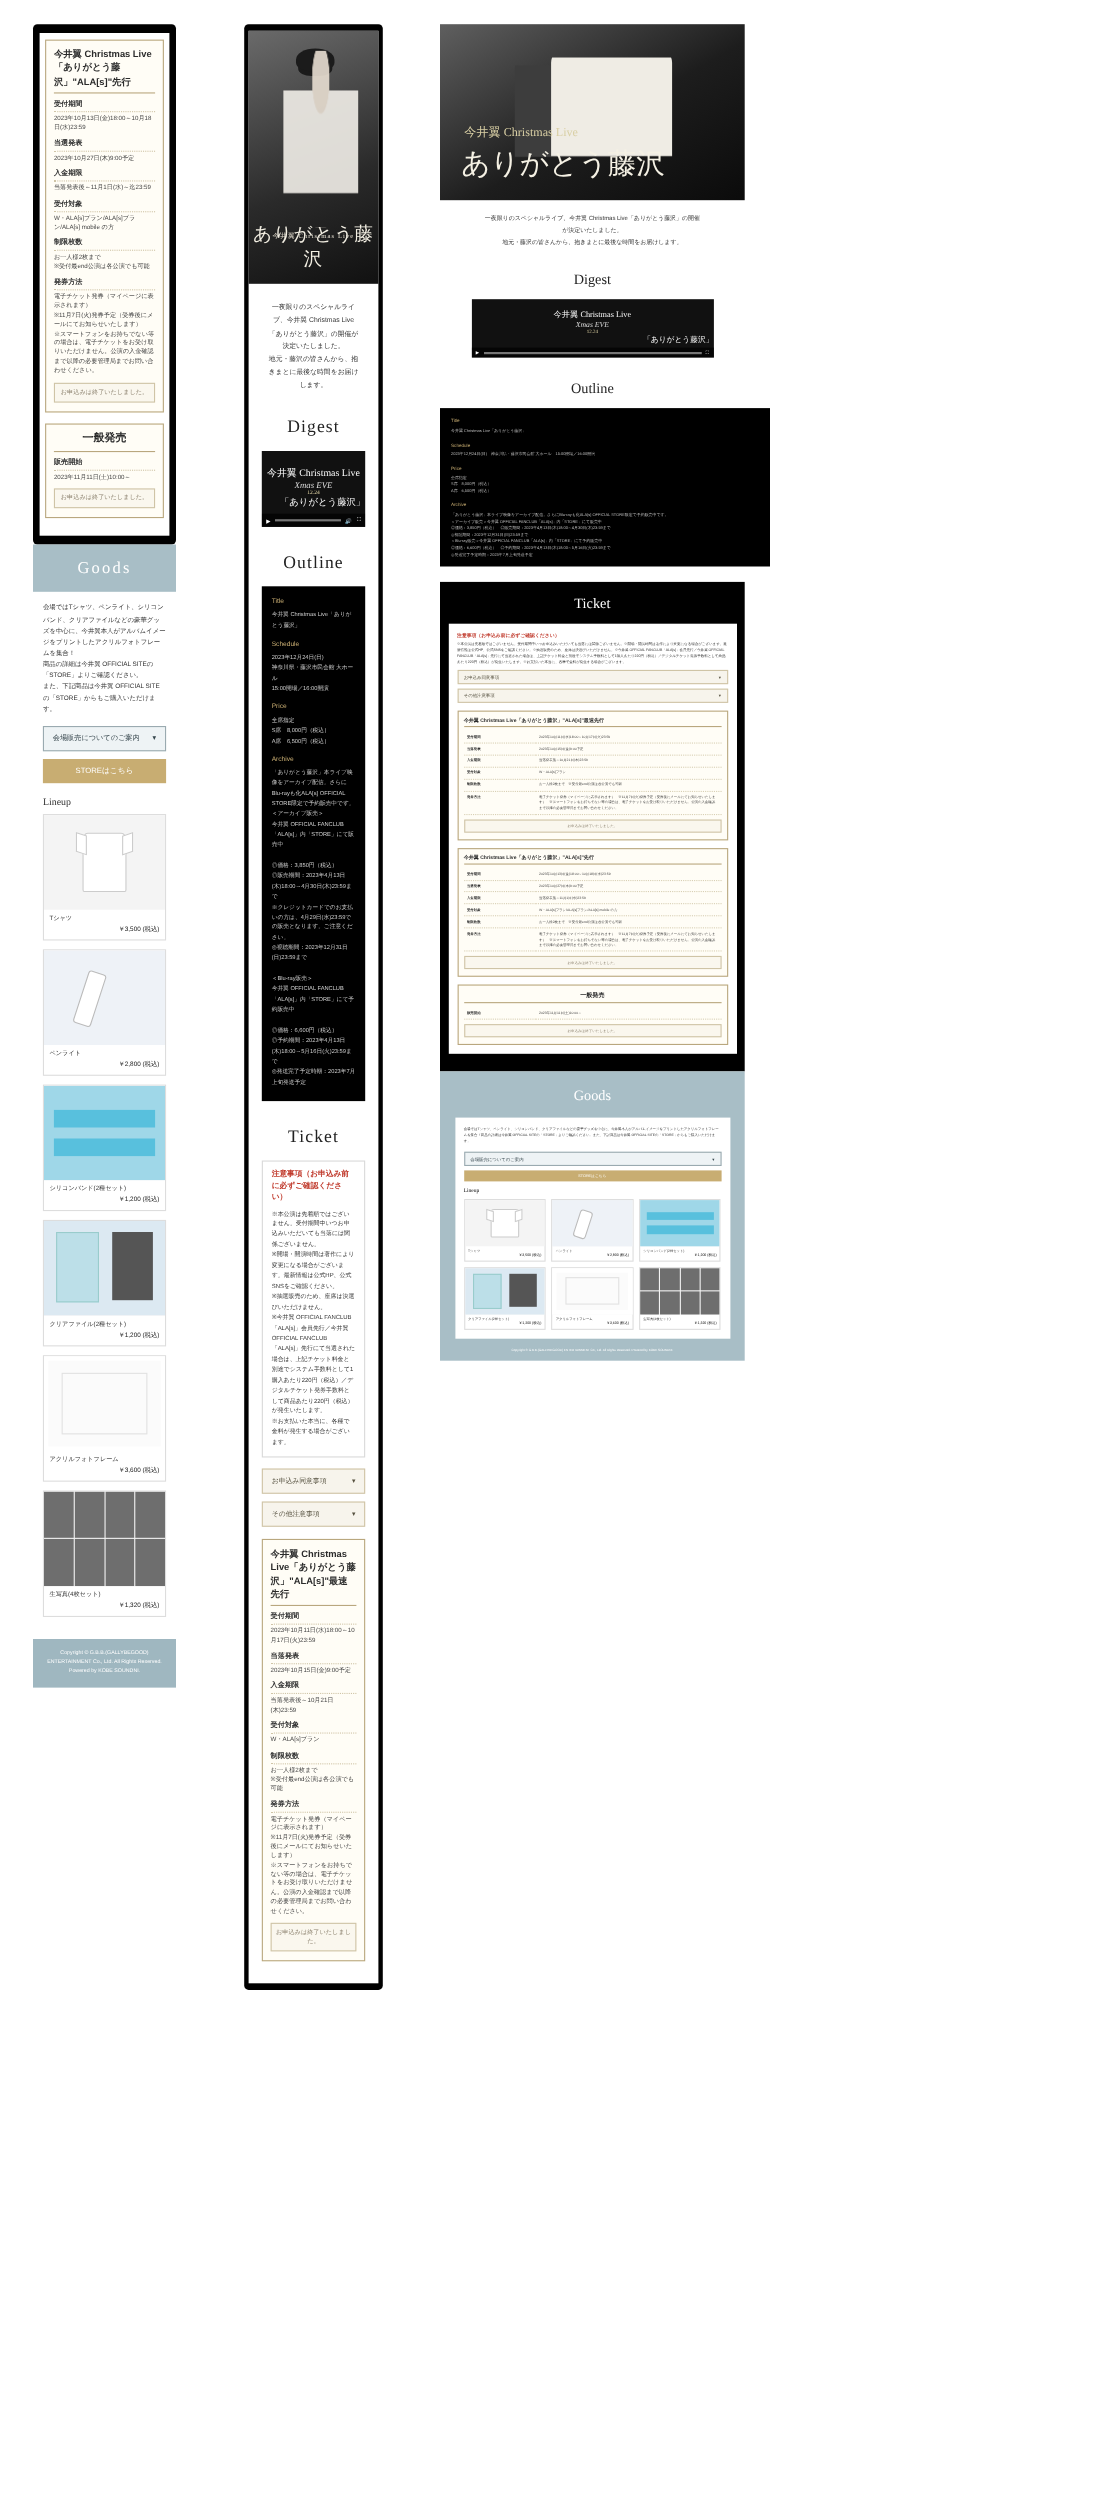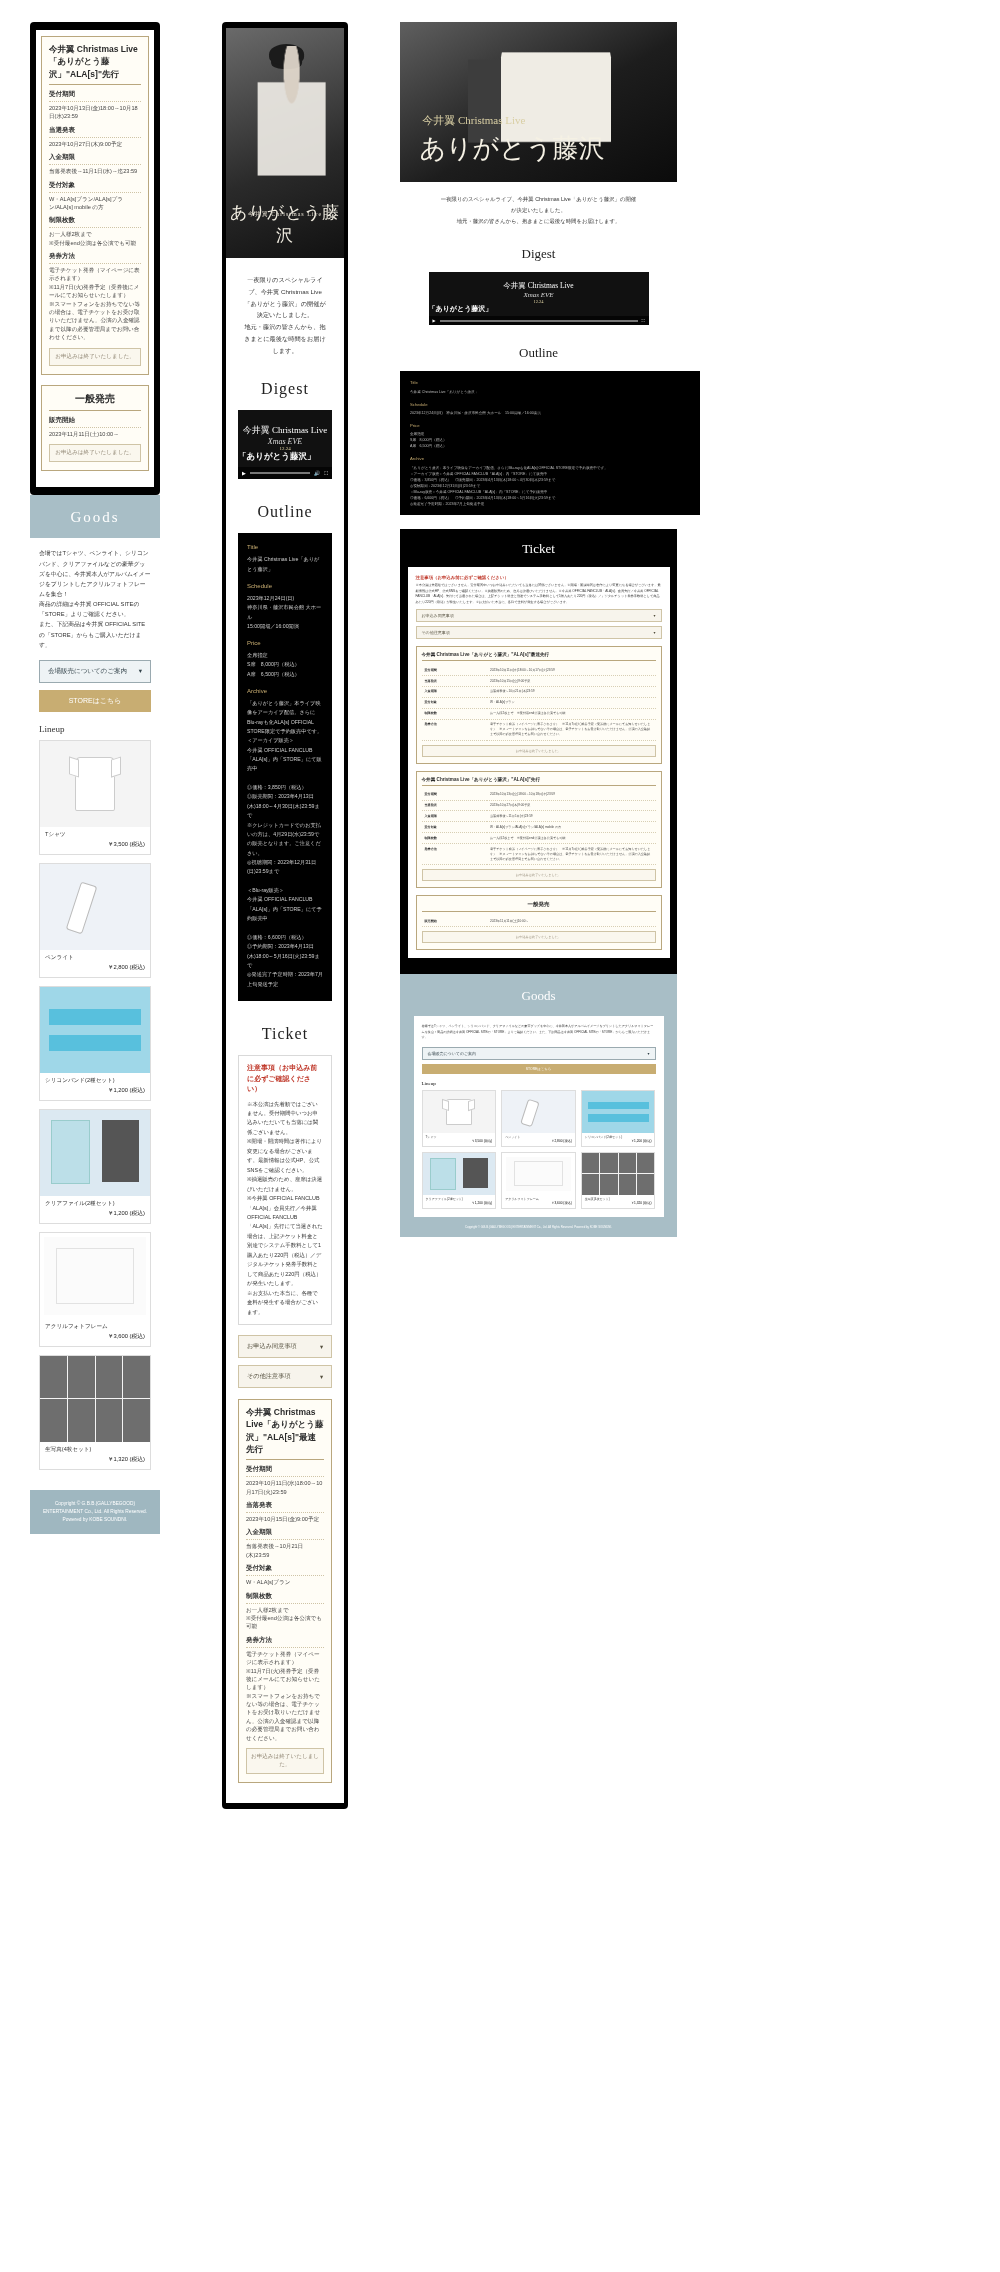--- a/index.html
+++ b/index.html
@@ -113,21 +113,21 @@
   .sect-h {
     font-family: "Liberation Serif", serif; font-size: 16px;
     text-align: center; color: #222; padding: 10px 0 12px; letter-spacing: 1px;
   }
   .video {
     background: #111; margin: 0 12px 14px; position: relative; overflow: hidden;
   }
   .v-t1 { font-family: "Liberation Serif", serif; color: #fff; font-size: 9px; text-align: center; padding-top: 14px; }
   .v-t2 { font-family: "Liberation Serif", serif; color: #ddd; font-size: 8px; text-align: center; font-style: italic; }
   .v-t3 { font-family: "Liberation Serif", serif; color: #e6d9a8; font-size: 5px; text-align: center; }
-  .v-t4 { font-family: "Liberation Serif", serif; color: #fff; font-size: 8.5px; text-align: left; padding-bottom: 16px; font-weight: bold;}
+  .v-t4 { font-family: "Liberation Serif", serif; color: #fff; font-size: 8.5px; text-align: right; padding-bottom: 16px;}
   .v-bar {
     position: absolute; left: 0; right: 0; bottom: 0; height: 12px;
     background: rgba(0,0,0,.65); display: flex; align-items: center;
     padding: 0 4px; gap: 4px;
   }
   .v-bar .ln { flex: 1; height: 2px; background: #777; }
   .v-bar span { color: #fff; font-size: 5px; }
 
   
   .outline {

